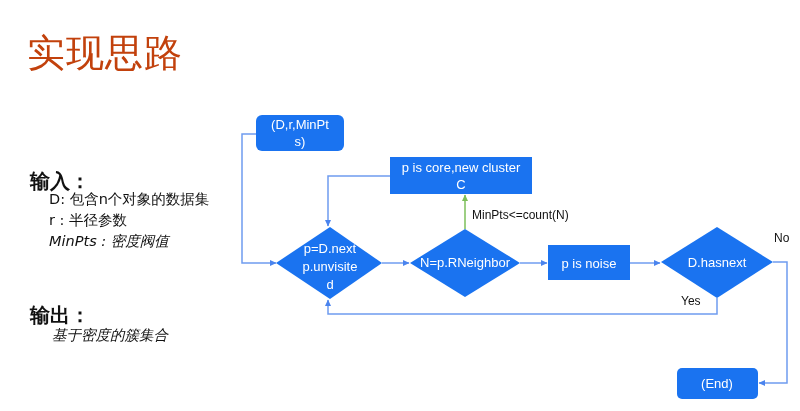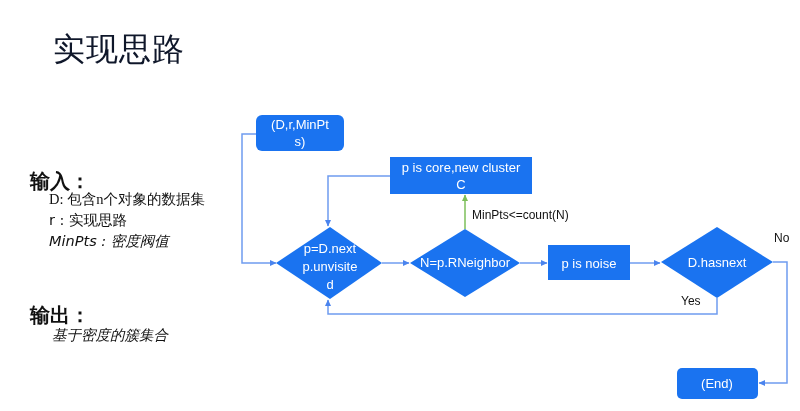--- a/index.html
+++ b/index.html
@@ -1,32 +1,32 @@
 <!DOCTYPE html>
 <html><head>
 <meta charset="utf-8">
 <style>
   html, body { margin:0; padding:0; background:#ffffff; }
   body { width:800px; height:411px; position:relative; overflow:hidden;
          font-family:"DejaVu Sans", "Liberation Sans", sans-serif; }
-  .title { position:absolute; left:53px; top:28px; font-size:32px; color:#0f172a; letter-spacing:1px; }
+  .title { position:absolute; left:27px; top:28px; font-size:38px; color:#c2410c; letter-spacing:1px; }
   .section-head { position:absolute; font-size:20px; font-weight:bold; color:#111; }
   .section-line { position:absolute; font-size:14.5px; color:#111; white-space:nowrap; }
   svg { position:absolute; left:0; top:0; }
   .node-text { fill:#ffffff; font-family:"Liberation Sans", "DejaVu Sans", sans-serif; font-size:13px; }
   .lbl { fill:#111; font-family:"Liberation Sans", "DejaVu Sans", sans-serif; font-size:12px; }
 </style>
 </head>
 <body>
 
 <div class="title">实现思路</div>
 
 <div class="section-head" style="left:30px;top:168px;">输入：</div>
-<div class="section-line" style="left:49px;top:190px;font-family:Liberation Serif, serif;">D: 包含n个对象的数据集</div>
-<div class="section-line" style="left:49px;top:211px;">r : 实现思路</div>
+<div class="section-line" style="left:49px;top:190px;">D: 包含n个对象的数据集</div>
+<div class="section-line" style="left:49px;top:211px;">r : 半径参数</div>
 <div class="section-line" style="left:49px;top:232px;font-style:italic;">MinPts : 密度阀值</div>
 
 <div class="section-head" style="left:30px;top:302px;">输出：</div>
 <div class="section-line" style="left:52px;top:326px;font-style:italic;">基于密度的簇集合</div>
 
 <svg width="800" height="411" viewBox="0 0 800 411">
   <defs>
     <marker id="arrowBlue" markerWidth="7" markerHeight="7" refX="6" refY="3.5" orient="auto" markerUnits="userSpaceOnUse">
       <path d="M0,0.5 L6.5,3.5 L0,6.5 Z" fill="#4a84ee"></path>
     </marker>

